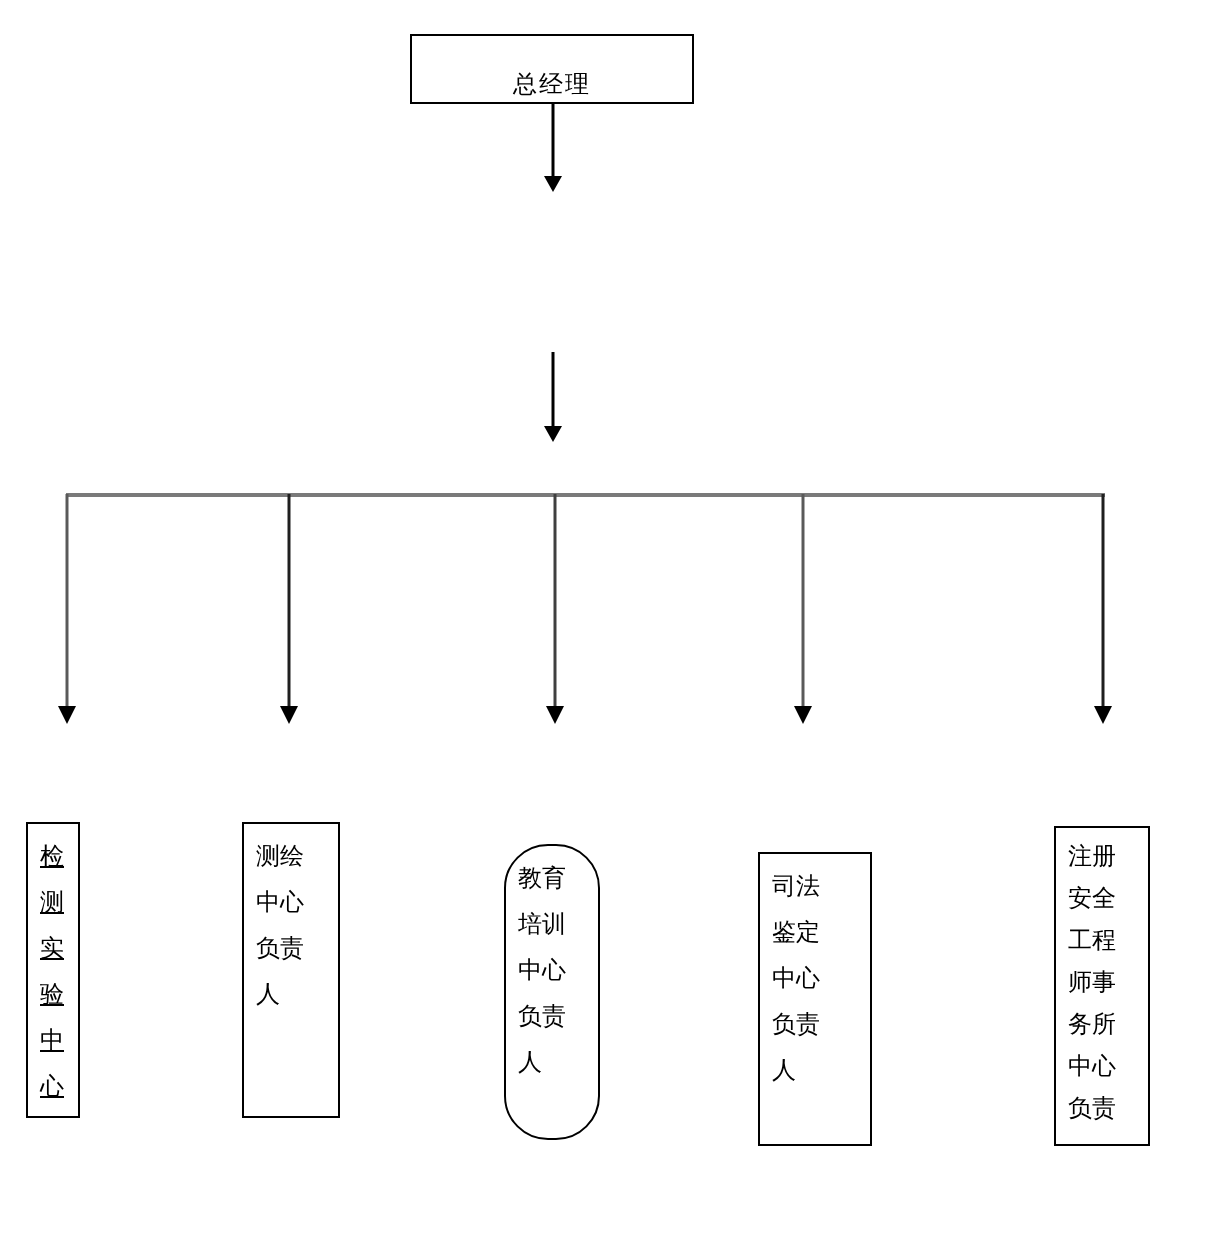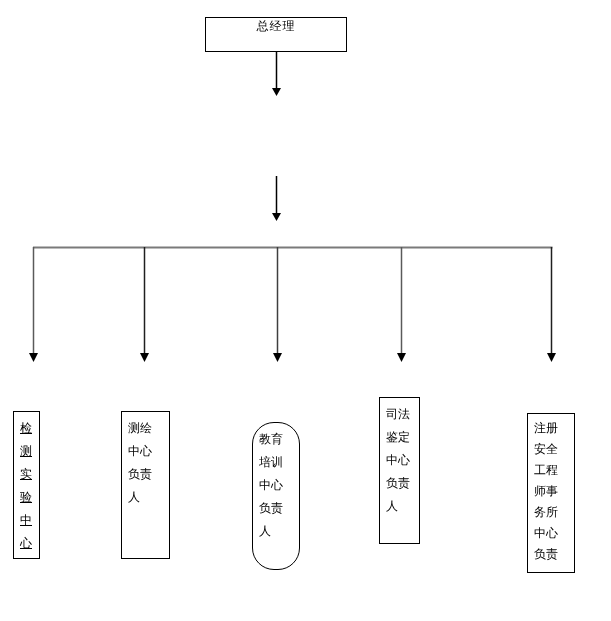--- a/index.html
+++ b/index.html
@@ -22,21 +22,21 @@
     top: 0;
   }
   .box {
     position: absolute;
     box-sizing: border-box;
     border: 1px solid #000000;
     background: #ffffff;
   }
   .box-top {
     display: flex;
-    align-items: flex-start;
+    align-items: flex-end;
     justify-content: center;
     font-size: 12px;
     letter-spacing: 1px;
   }
   .box-dept {
     font-size: 12px;
     line-height: 23px;
     padding: 5px 0 0 6px;
     white-space: pre-line;
     overflow: hidden;
@@ -104,21 +104,21 @@
 中心
 负责
 人</div>
 
   <div class="box box-dept" style="left:252px; top:422px; width:48px; height:148px;border-radius:22px;">教育
 培训
 中心
 负责
 人</div>
 
-  <div class="box box-dept" style="left:379px; top:397px; width:41px; height:147px;">司法
+  <div class="box box-dept" style="left:379px; top:426px; width:57px; height:147px;">司法
 鉴定
 中心
 负责
 人</div>
 
   <div class="box box-dept tight" style="left:527px; top:413px; width:48px; height:160px;">注册
 安全
 工程
 师事
 务所

